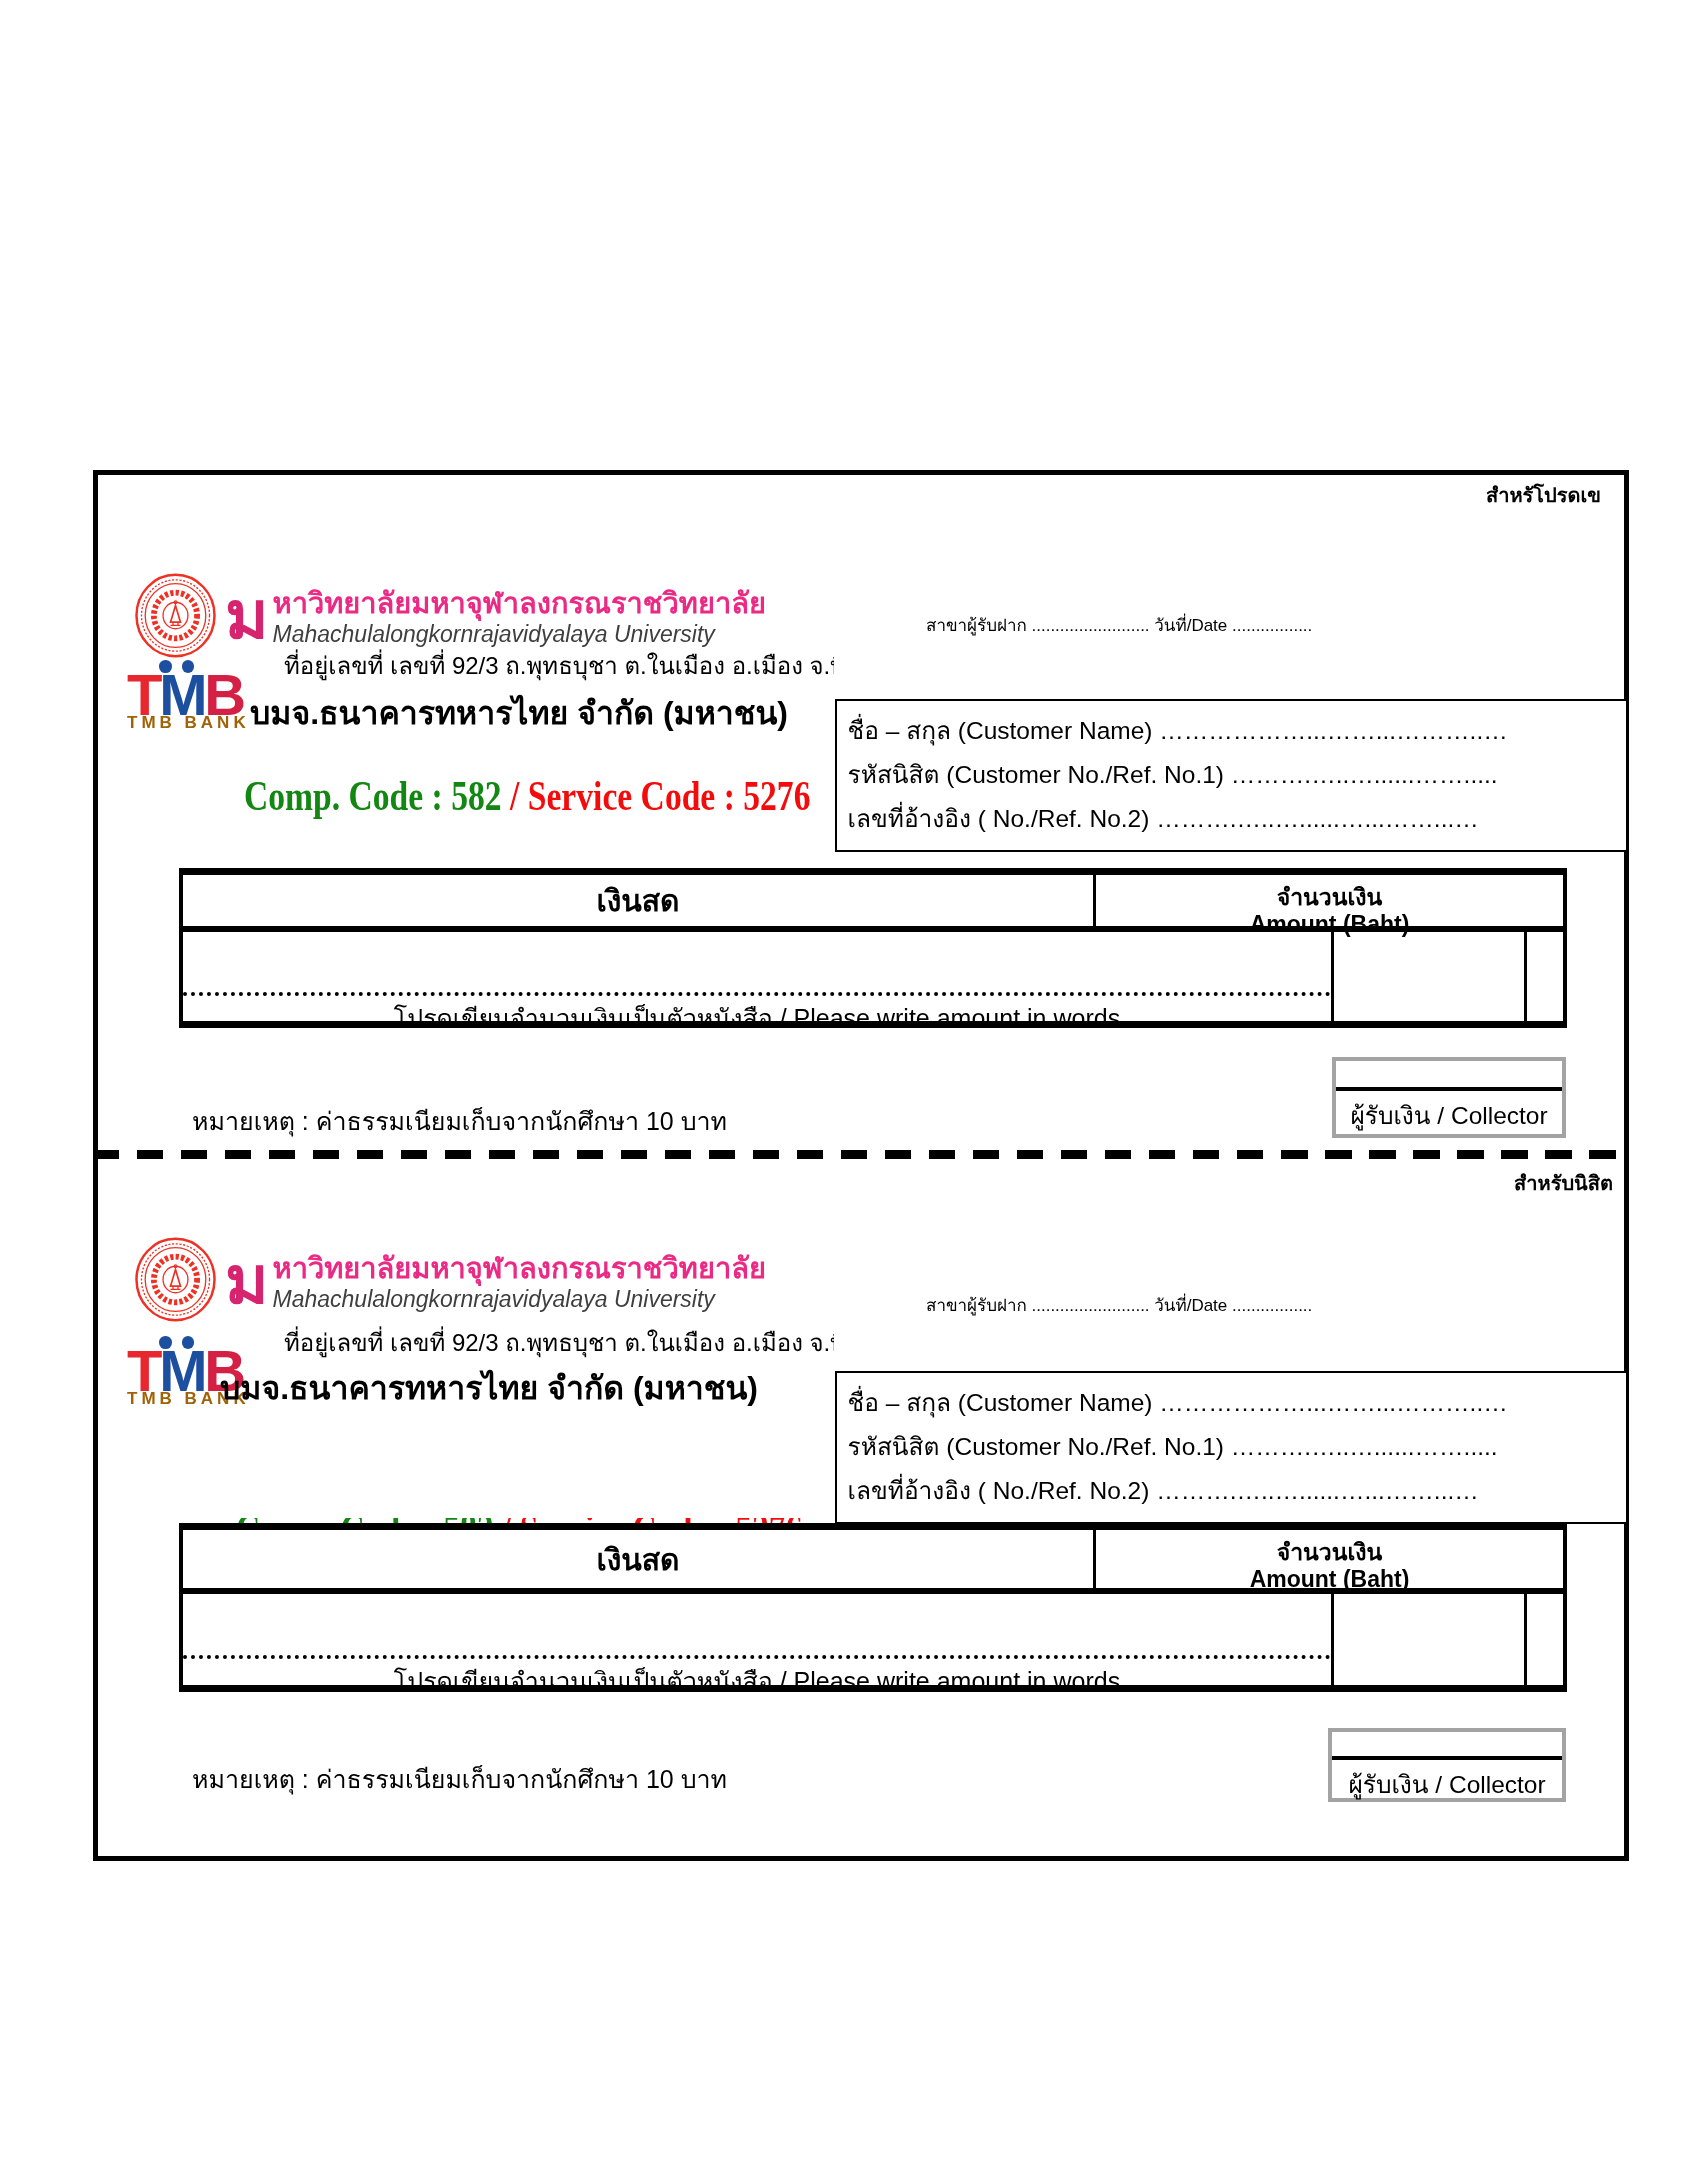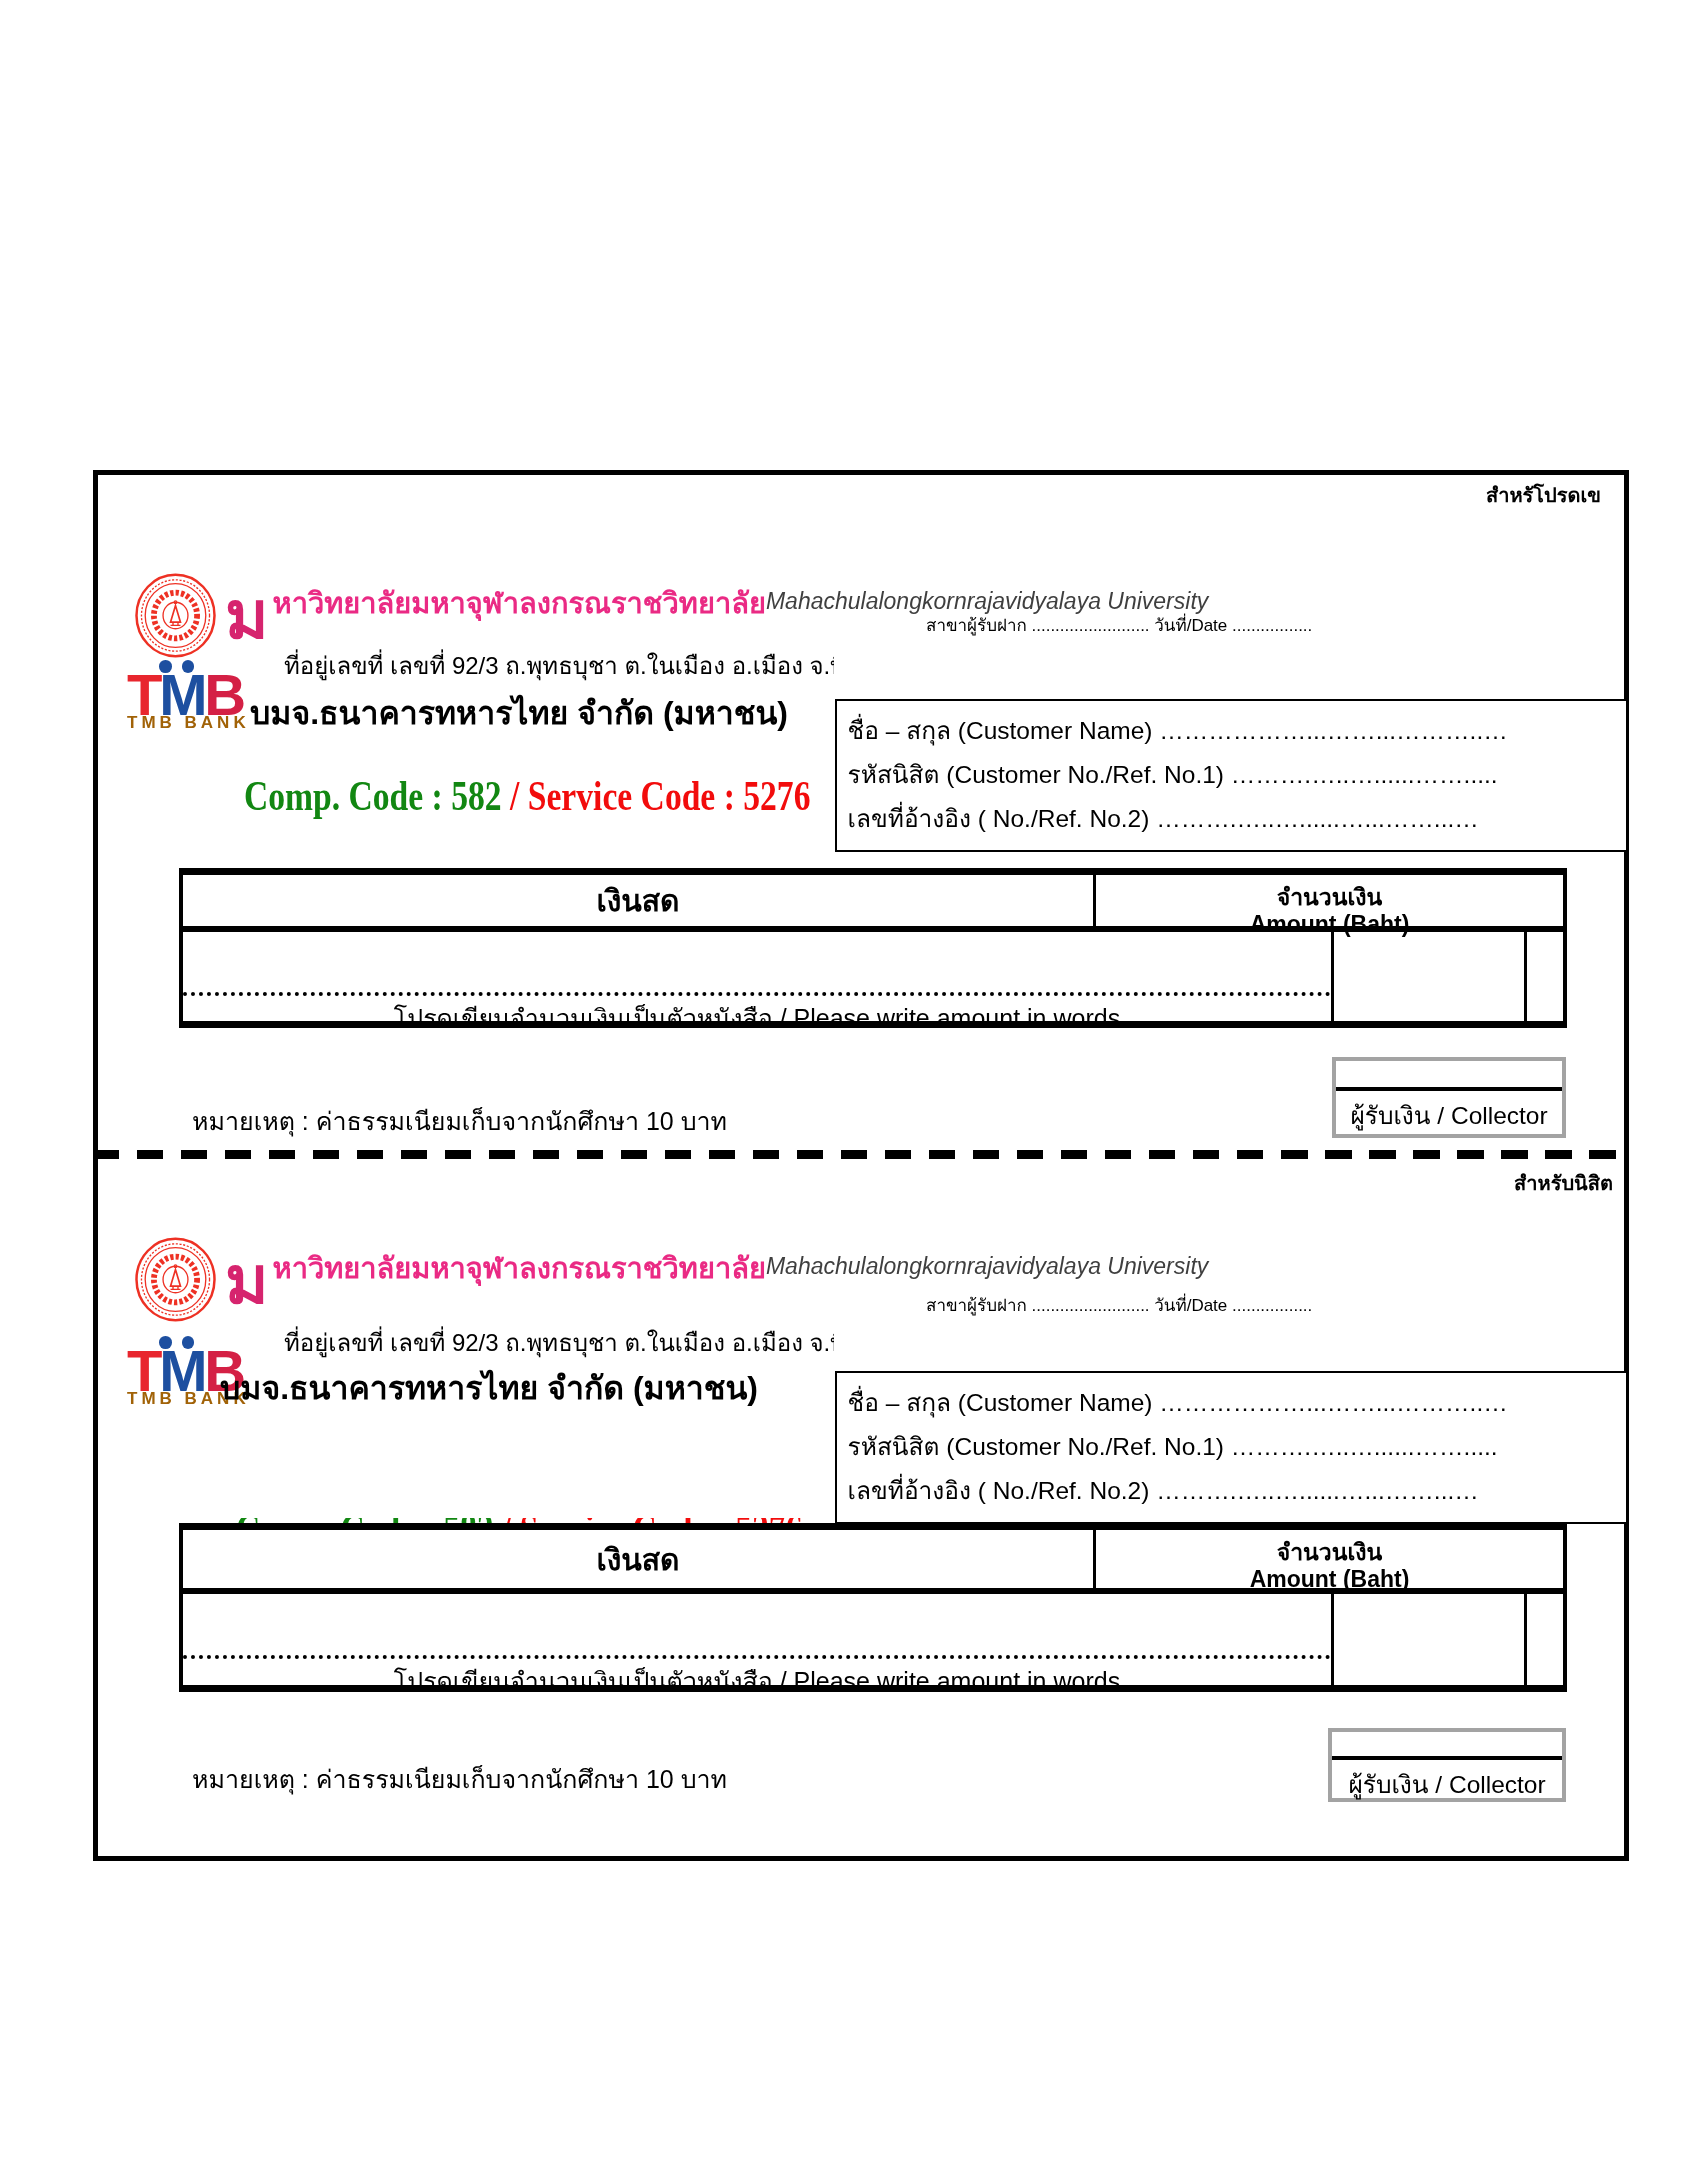--- a/index.html
+++ b/index.html
@@ -11,21 +11,21 @@
   .outer-box { border:5.3px solid #000; }
   .dashed-line {
     background:repeating-linear-gradient(90deg,#000 0 26.5px,transparent 26.5px 44px);
     height:8.6px;
   }
   .corner-label { font-size:20px; font-weight:bold; white-space:nowrap; }
 
   
   .uni-block { display:flex; align-items:flex-start; }
   .uni-monogram { font-size:66px; line-height:57px; font-weight:bold; color:#d6246e; margin-right:4px; }
-  .uni-names { display:flex; flex-direction:row; }
+  .uni-names { display:flex; flex-direction:column; }
   .uni-name-th { font-size:29px; font-weight:bold; color:#ea2a84; line-height:33px; white-space:nowrap; }
   .uni-name-en { font-size:23px; font-style:italic; color:#3f3f3f; line-height:28px; white-space:nowrap; }
 
   
   .branch-line { font-size:17px; white-space:nowrap; }
 
   
   .address-line { font-size:24px; white-space:nowrap; overflow:hidden; }
 
   

